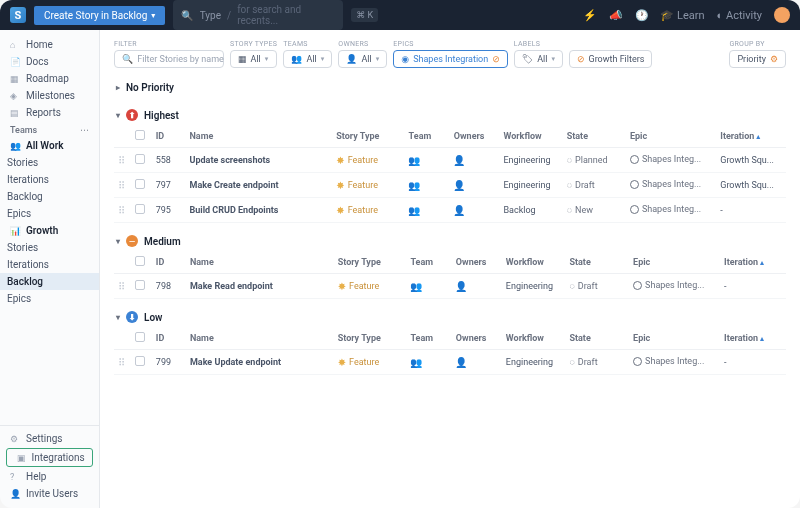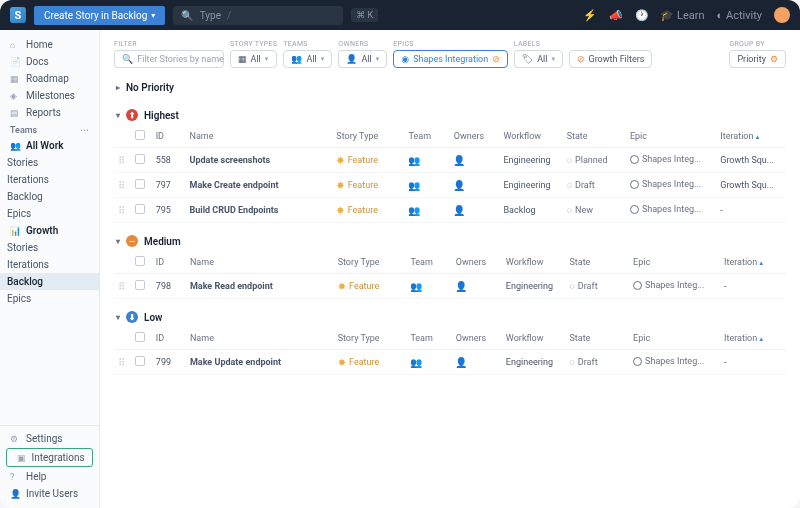--- a/index.html
+++ b/index.html
@@ -36,21 +36,21 @@
 .filter-box .caret{font-size:7px;color:#9aa3b2}
 .spacer{flex:1}
 .group-section{margin-bottom:8px}
 .group-header{display:flex;align-items:center;gap:6px;padding:4px 2px;font-size:10px;font-weight:600;color:#1a2332}
 .group-toggle{font-size:8px;color:#6b7280;cursor:pointer}
 .priority-icon{width:12px;height:12px;border-radius:50%;display:inline-flex;align-items:center;justify-content:center;font-size:8px;color:#fff}
 .pri-highest{background:#d9453d}
 .pri-medium{background:#e8893a}
 .pri-low{background:#3b82d4}
 .table{width:100%;font-size:9px;border-collapse:collapse}
-.table th{text-align:left;padding:5px 4px;color:#6b7280;font-weight:400;border-bottom:1px solid #eef0f3;white-space:nowrap}
+.table th{text-align:left;padding:5px 4px;color:#6b7280;font-weight:700;border-bottom:1px solid #eef0f3;white-space:nowrap}
 .table td{padding:6px 4px;border-bottom:1px solid #f3f5f7;color:#4a5568;white-space:nowrap}
 .drag{color:#c4cad4;cursor:grab;font-size:10px}
 .chk{width:10px;height:10px;border:1px solid #c4cad4;border-radius:2px;display:inline-block}
 .story-name{font-weight:700;color:#1a2332}
 .feat-badge{display:inline-flex;align-items:center;gap:3px;color:#c9913a}
 .feat-icon{color:#e8b04a;font-size:10px}
 .team-icon{color:#9aa3b2;font-size:10px}
 .owner-icon{color:#4a5568;font-size:10px}
 .state-badge{display:inline-flex;align-items:center;gap:3px;color:#6b7280}
 .state-icon{font-size:9px}
@@ -75,20 +75,21 @@
 <div class="topbar">
   <div class="logo">S</div>
   <div class="create-btn">
     <span>Create Story in Backlog</span>
     <span class="caret">▾</span>
   </div>
   <div class="search-bar">
     <span>🔍</span>
     <span>Type</span>
     <span style="color:#5a6578">/</span>
+    <span style="color:#5a6578">for search and recents...</span>
   </div>
   <div class="kbd">⌘ K</div>
   <div class="topbar-right">
     <span class="top-icon">⚡</span>
     <span class="top-icon">📣</span>
     <span class="top-icon">🕐</span>
     <span class="top-icon">🎓 <span>Learn</span></span>
     <span class="top-icon">◐ <span>Activity</span></span>
     <div class="avatar"></div>
   </div>

